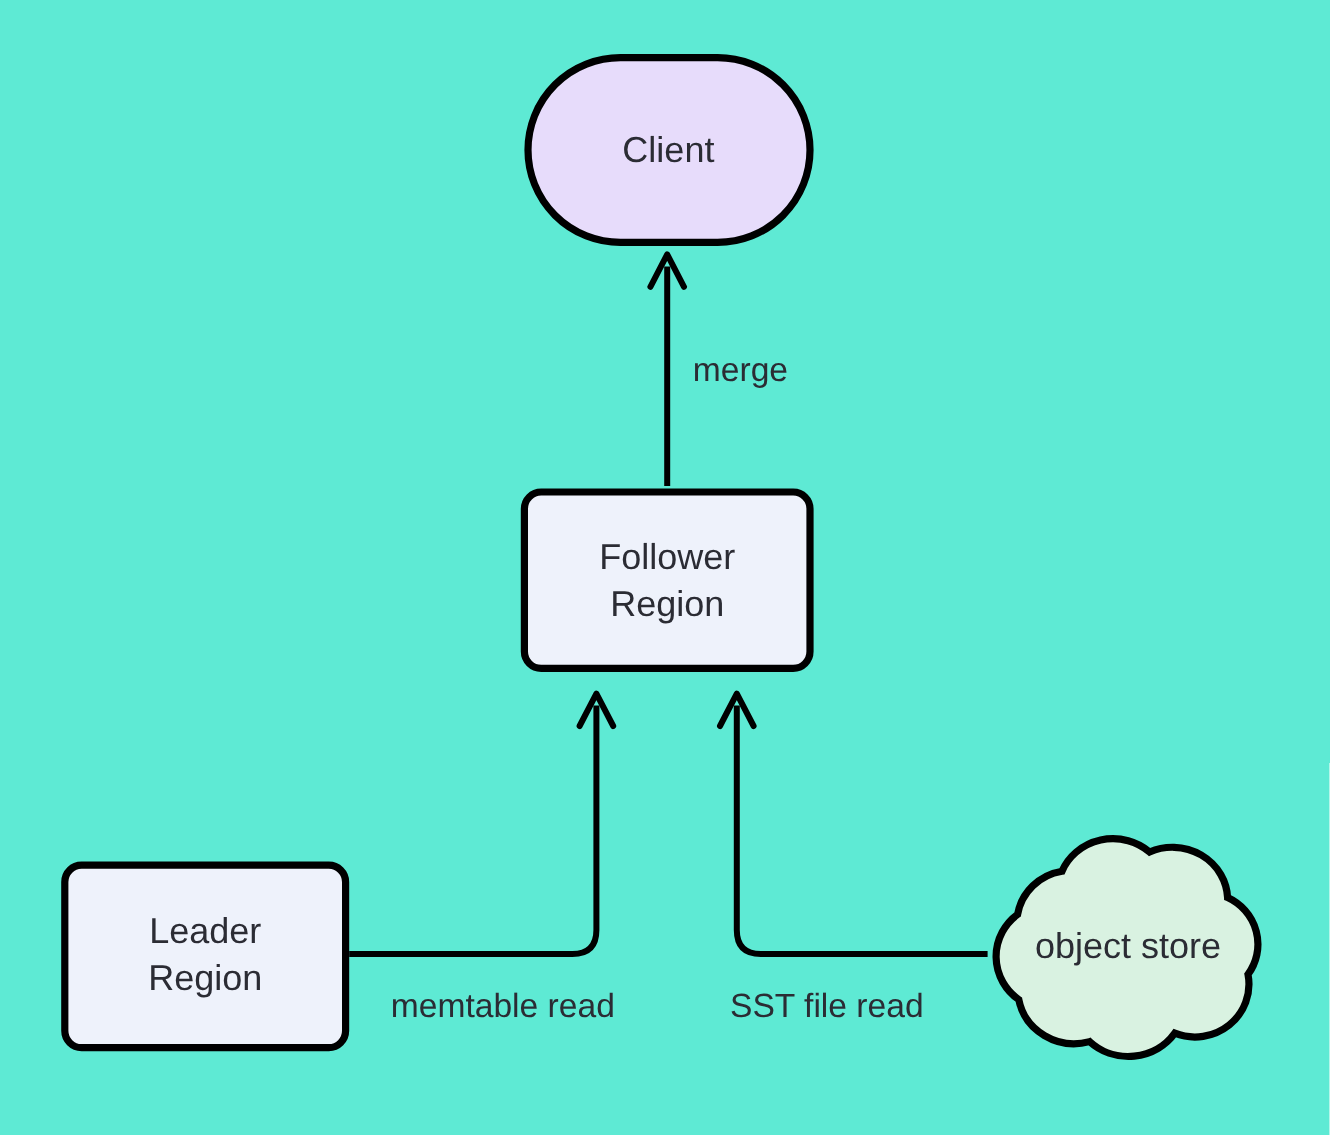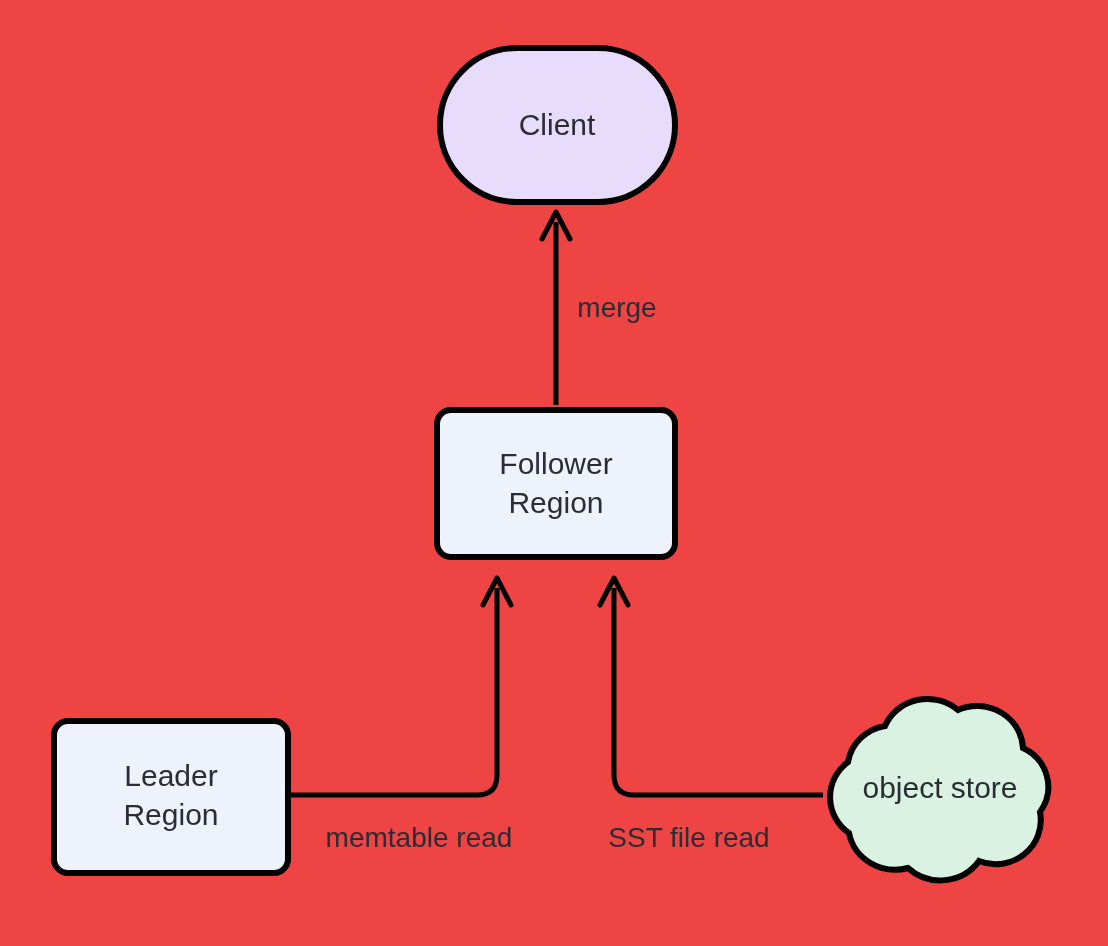--- a/index.html
+++ b/index.html
@@ -7,21 +7,21 @@
     padding: 0;
     background: #ffffff;
   }
   body {
     font-family: "Liberation Sans", "DejaVu Sans", sans-serif;
   }
   #canvas {
     position: relative;
     width: 1108px;
     height: 946px;
-    background: #ef4444;
+    background: #5eead4;
     overflow: hidden;
   }
   #diagram-svg {
     position: absolute;
     left: 0;
     top: 0;
     width: 1108px;
     height: 946px;
   }
   .node-shape {

